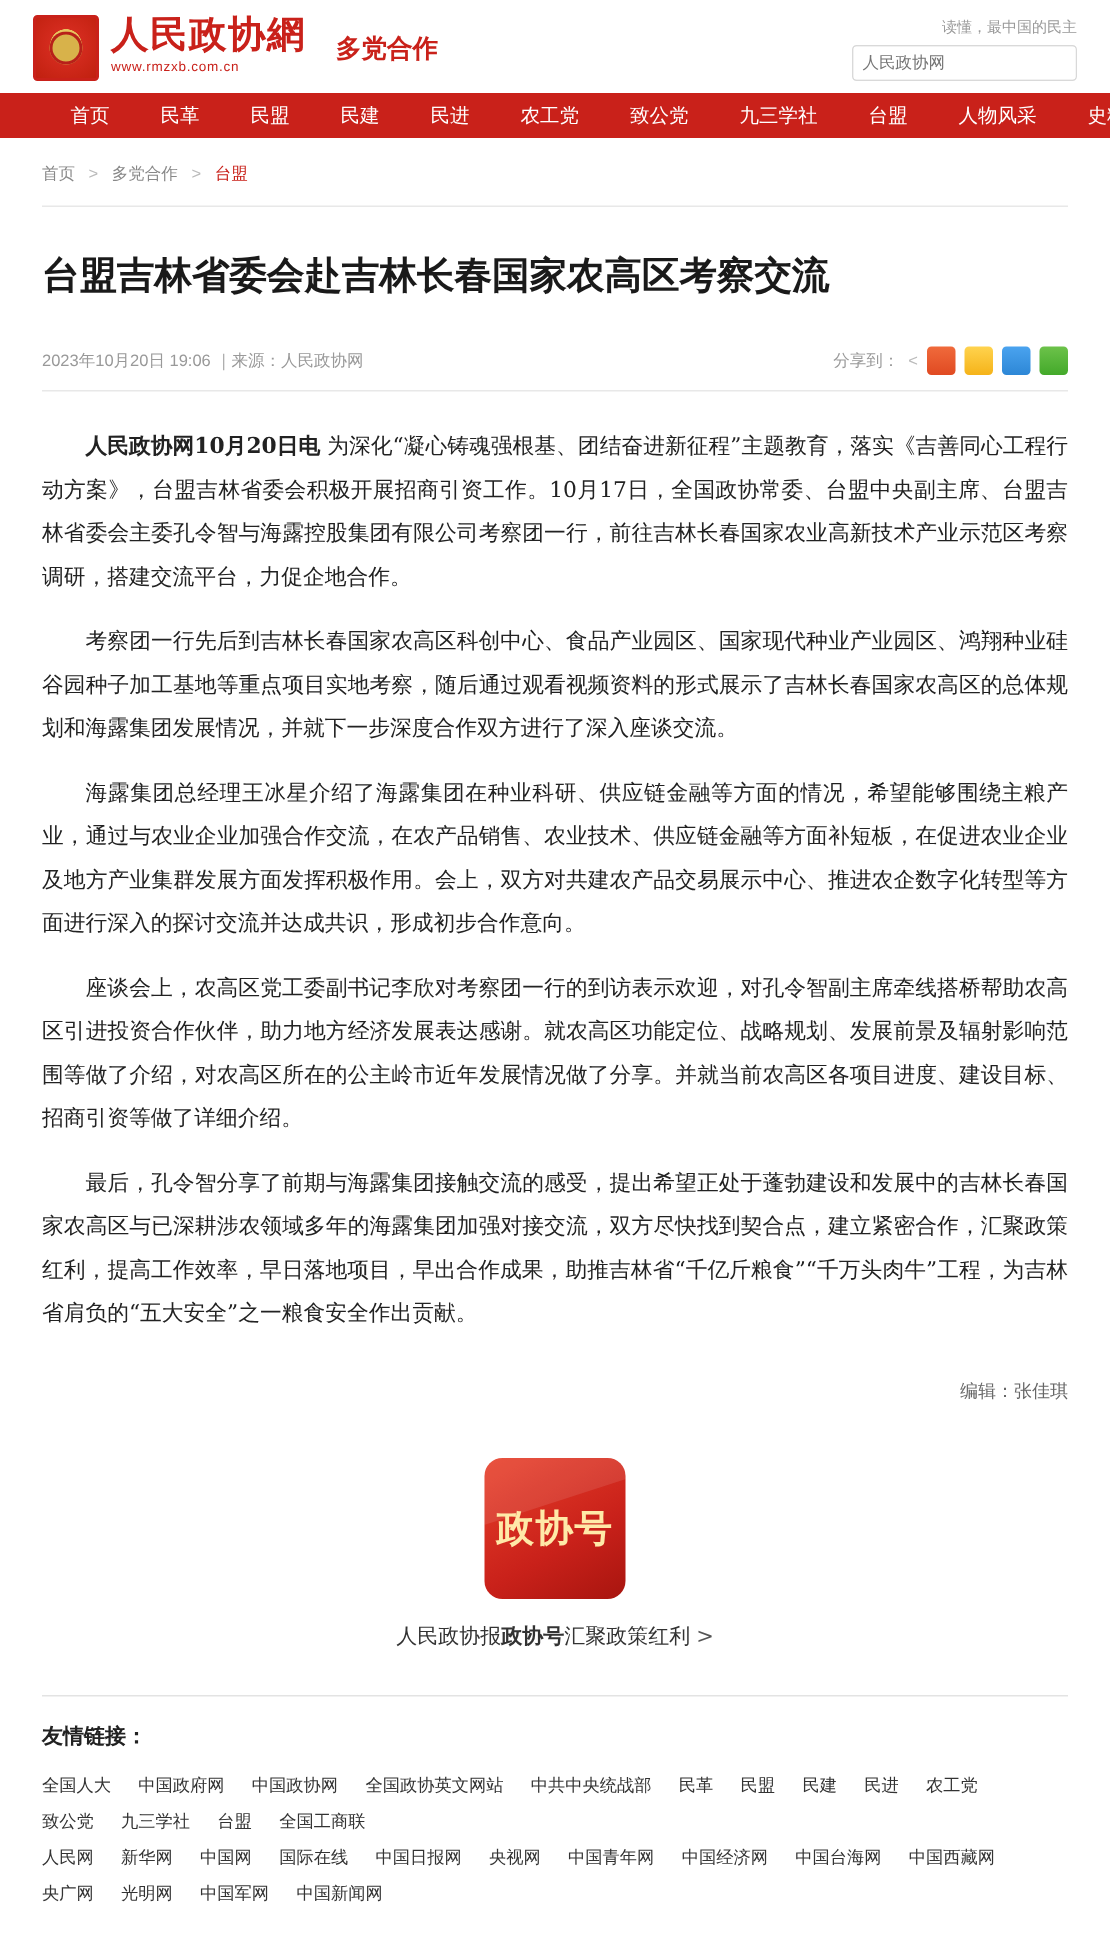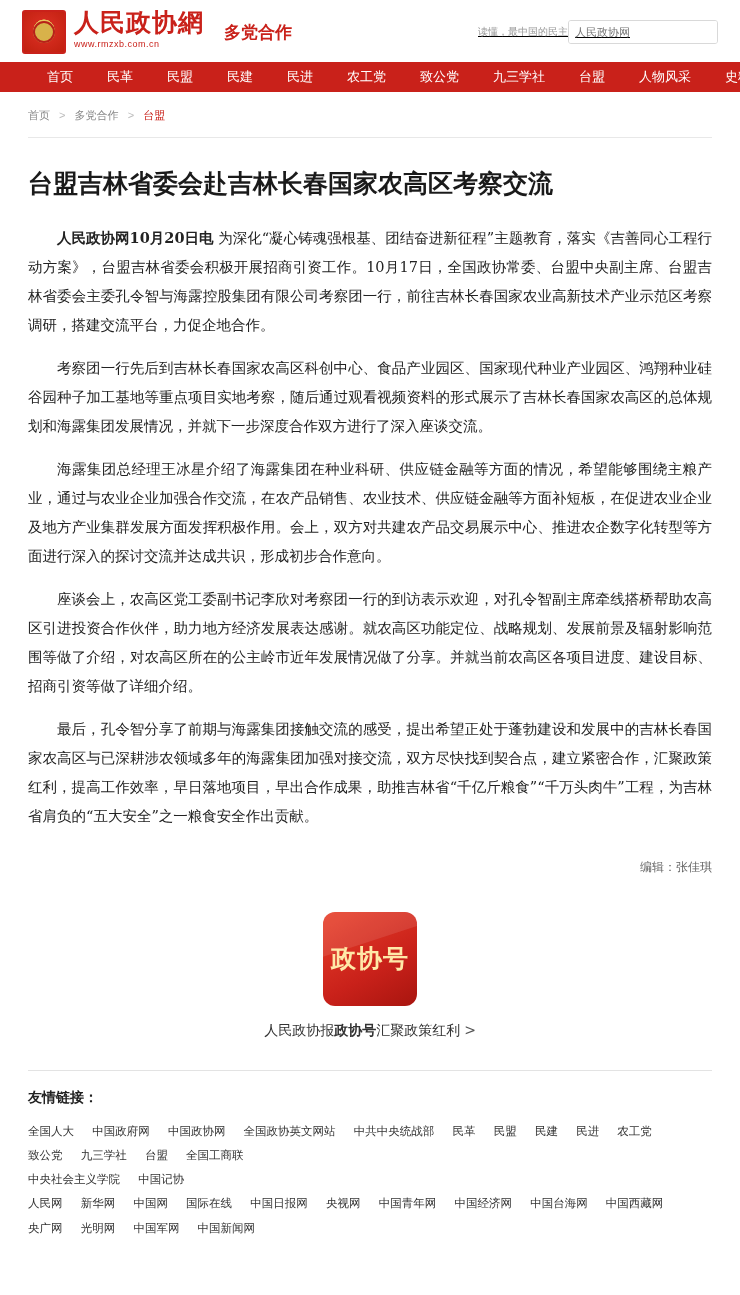--- a/index.html
+++ b/index.html
@@ -40,21 +40,21 @@
   .logo-sub {
     margin-top: 5px;
     font-size: 9px; color: #c9211a; letter-spacing: 0.5px;
     font-family: "Liberation Sans", sans-serif;
   }
   .site-slogan {
     margin-left: 20px;
     font-size: 17px; font-weight: bold; color: #c9211a;
     font-family: "DejaVu Serif", "Liberation Serif", serif;
   }
-  .top-right { margin-left: auto; display: flex; flex-direction: row; align-items: flex-end; text-decoration: underline; }
+  .top-right { margin-left: auto; display: flex; flex-direction: column; align-items: flex-end; }
   .top-tip { font-size: 10px; color: #999; margin-bottom: 5px; }
   .search-box {
     display: flex; align-items: center;
     width: 150px; height: 24px;
     border: 1px solid #d9d9d9; border-radius: 3px;
     background: #fff; overflow: hidden;
   }
   .search-box input {
     border: 0; outline: 0; flex: 1; height: 100%;
     font-size: 11px; color: #666; padding: 0 6px;
@@ -213,20 +213,34 @@
     <div class="crumb">
       <a href="#">首页</a>
       <span class="sep">&gt;</span>
       <a href="#">多党合作</a>
       <span class="sep">&gt;</span>
       <span class="cur">台盟</span>
     </div>
 
     <h1 class="title">台盟吉林省委会赴吉林长春国家农高区考察交流</h1>
 
+    <div class="meta-row">
+      <div class="meta-left">
+        <span>2023年10月20日 19:06</span>
+        <span>｜</span><span>来源：</span><span>人民政协网</span>
+      </div>
+      <div class="share">
+        <span class="share-label">分享到：</span>
+        <span class="share-more">&lt;</span>
+        <span class="share-ic ic-sina"></span>
+        <span class="share-ic ic-qzone"></span>
+        <span class="share-ic ic-qq"></span>
+        <span class="share-ic ic-wechat"></span>
+      </div>
+    </div>
 
     <div class="article">
       <p><b>人民政协网10月20日电</b><span> 为深化“凝心铸魂强根基、团结奋进新征程”主题教育，落实《吉善同心工程行动方案》，台盟吉林省委会积极开展招商引资工作。10月17日，全国政协常委、台盟中央副主席、台盟吉林省委会主委孔令智与海露控股集团有限公司考察团一行，前往吉林长春国家农业高新技术产业示范区考察调研，搭建交流平台，力促企地合作。</span></p>
       <p>考察团一行先后到吉林长春国家农高区科创中心、食品产业园区、国家现代种业产业园区、鸿翔种业硅谷园种子加工基地等重点项目实地考察，随后通过观看视频资料的形式展示了吉林长春国家农高区的总体规划和海露集团发展情况，并就下一步深度合作双方进行了深入座谈交流。</p>
       <p>海露集团总经理王冰星介绍了海露集团在种业科研、供应链金融等方面的情况，希望能够围绕主粮产业，通过与农业企业加强合作交流，在农产品销售、农业技术、供应链金融等方面补短板，在促进农业企业及地方产业集群发展方面发挥积极作用。会上，双方对共建农产品交易展示中心、推进农企数字化转型等方面进行深入的探讨交流并达成共识，形成初步合作意向。</p>
       <p>座谈会上，农高区党工委副书记李欣对考察团一行的到访表示欢迎，对孔令智副主席牵线搭桥帮助农高区引进投资合作伙伴，助力地方经济发展表达感谢。就农高区功能定位、战略规划、发展前景及辐射影响范围等做了介绍，对农高区所在的公主岭市近年发展情况做了分享。并就当前农高区各项目进度、建设目标、招商引资等做了详细介绍。</p>
       <p>最后，孔令智分享了前期与海露集团接触交流的感受，提出希望正处于蓬勃建设和发展中的吉林长春国家农高区与已深耕涉农领域多年的海露集团加强对接交流，双方尽快找到契合点，建立紧密合作，汇聚政策红利，提高工作效率，早日落地项目，早出合作成果，助推吉林省“千亿斤粮食”“千万头肉牛”工程，为吉林省肩负的“五大安全”之一粮食安全作出贡献。</p>
       <div class="editor">编辑：张佳琪</div>
     </div>
 
@@ -252,24 +266,20 @@
         <a href="#">民盟</a>
         <a href="#">民建</a>
         <a href="#">民进</a>
         <a href="#">农工党</a>
         <a href="#">致公党</a>
         <a href="#">九三学社</a>
         <a href="#">台盟</a>
         <a href="#">全国工商联</a>
       </div>
 
-      <div class="links-row">
-        <a href="#">中央社会主义学院</a>
-        <a href="#">中国记协</a>
-      </div>
 
       <div class="links-row">
         <a href="#">人民网</a>
         <a href="#">新华网</a>
         <a href="#">中国网</a>
         <a href="#">国际在线</a>
         <a href="#">中国日报网</a>
         <a href="#">央视网</a>
         <a href="#">中国青年网</a>
         <a href="#">中国经济网</a>

